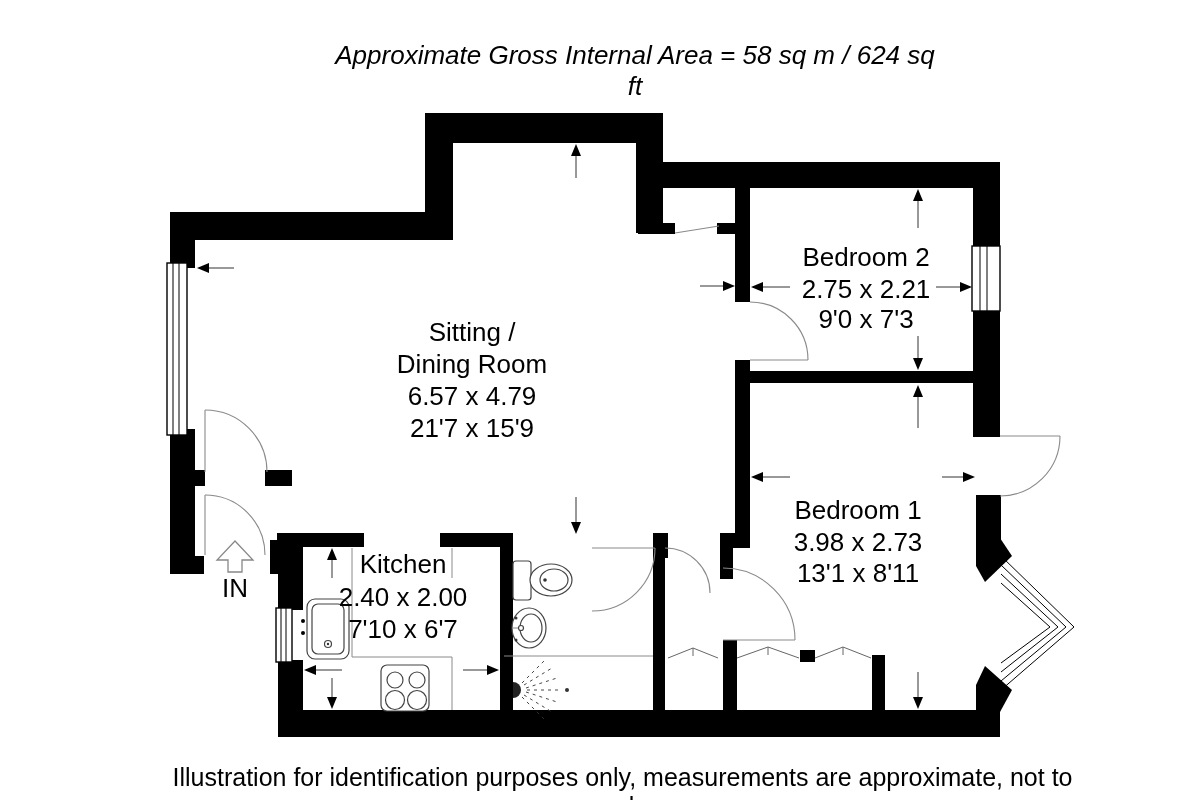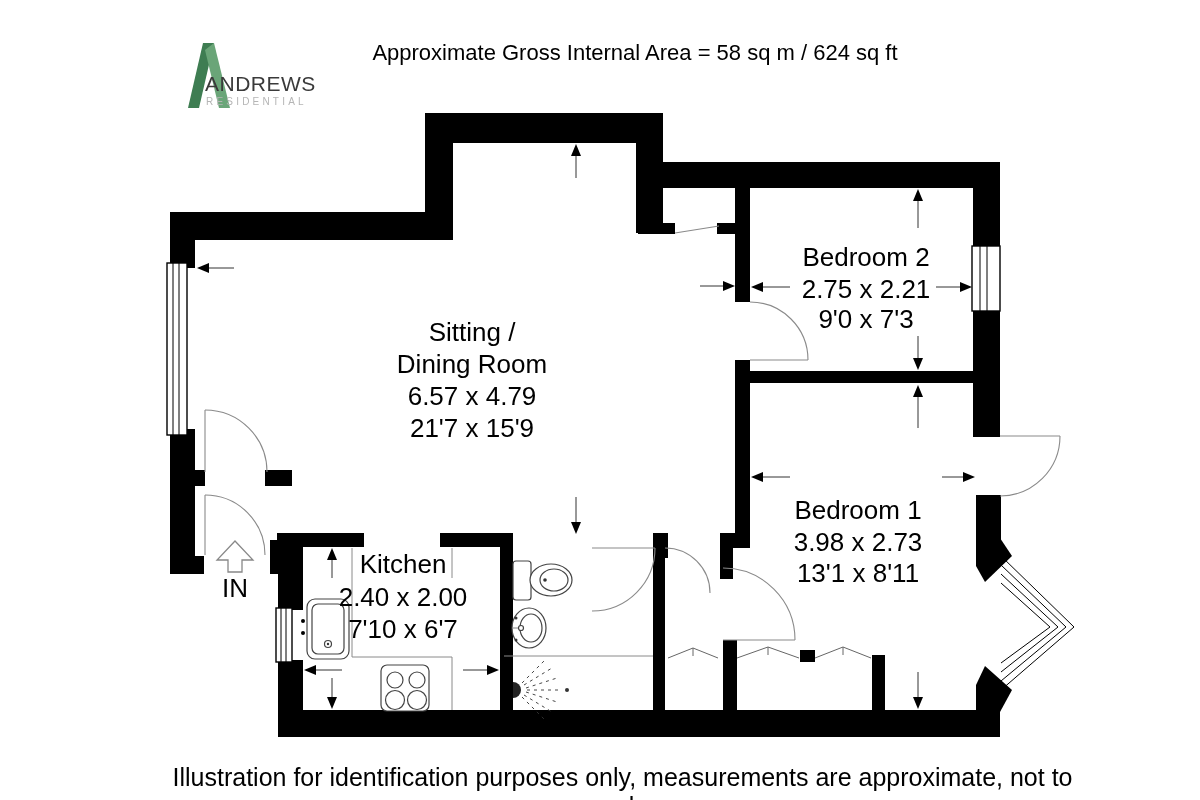--- a/index.html
+++ b/index.html
@@ -1,19 +1,19 @@
 <!DOCTYPE html>
 <html><head>
 <meta charset="utf-8">
 <style>
   html,body{margin:0;padding:0;background:#ffffff;}
   #page{position:relative;width:1200px;height:800px;background:#fff;overflow:hidden;
         font-family:"Liberation Sans", sans-serif;}
   #title{position:absolute;left:330px;top:40px;width:610px;text-align:center;
-         font-size:22px;color:#000;}
+         font-size:26px;color:#000;font-style:italic;}
   #footer{position:absolute;left:150px;top:763px;width:945px;text-align:center;
           font-size:25px;color:#000;}
   #logo{position:absolute;left:186px;top:40px;width:130px;height:74px;}
   #logo .brand{position:absolute;left:19px;top:32px;font-size:21px;color:#3a3a3a;
                letter-spacing:0.5px;}
   #logo .subbrand{position:absolute;left:20px;top:56px;font-size:10px;color:#b5b5b5;
                   letter-spacing:3.2px;}
   #plan{position:absolute;left:0;top:0;}
   svg text{fill:#000;}
   .roomlabel{font-size:26px;text-anchor:middle;}
@@ -26,28 +26,20 @@
   .dim{stroke:#333;stroke-width:1;fill:none;}
   .dimhead{fill:#000;stroke:none;}
   .zig{stroke:#666;stroke-width:1;fill:none;}
   .spray{stroke:#333;stroke-width:0.9;fill:none;stroke-dasharray:3,4;}
 </style>
 </head>
 <body>
 
 <div id="page">
 
-  <div id="logo">
-    <svg width="48" height="72" viewBox="0 0 48 72">
-      <polygon points="17,3 28,3 13,68 2,68" fill="#3e7d52"></polygon>
-      <polygon points="19,10 28,3 44,68 33,68" fill="#6aa578"></polygon>
-    </svg>
-    <div class="brand">ANDREWS</div>
-    <div class="subbrand">RESIDENTIAL</div>
-  </div>
   <div id="title">Approximate Gross Internal Area = 58 sq m / 624 sq ft</div>
 
   <svg id="plan" width="1200" height="800" viewBox="0 0 1200 800">
 
     <g class="wall">
       <rect x="170" y="212" width="283" height="28"></rect>
       <rect x="425" y="113" width="28" height="127"></rect>
       <rect x="425" y="113" width="238" height="30"></rect>
       <rect x="636" y="113" width="27" height="120"></rect>
       <rect x="636" y="162" width="364" height="26"></rect>

